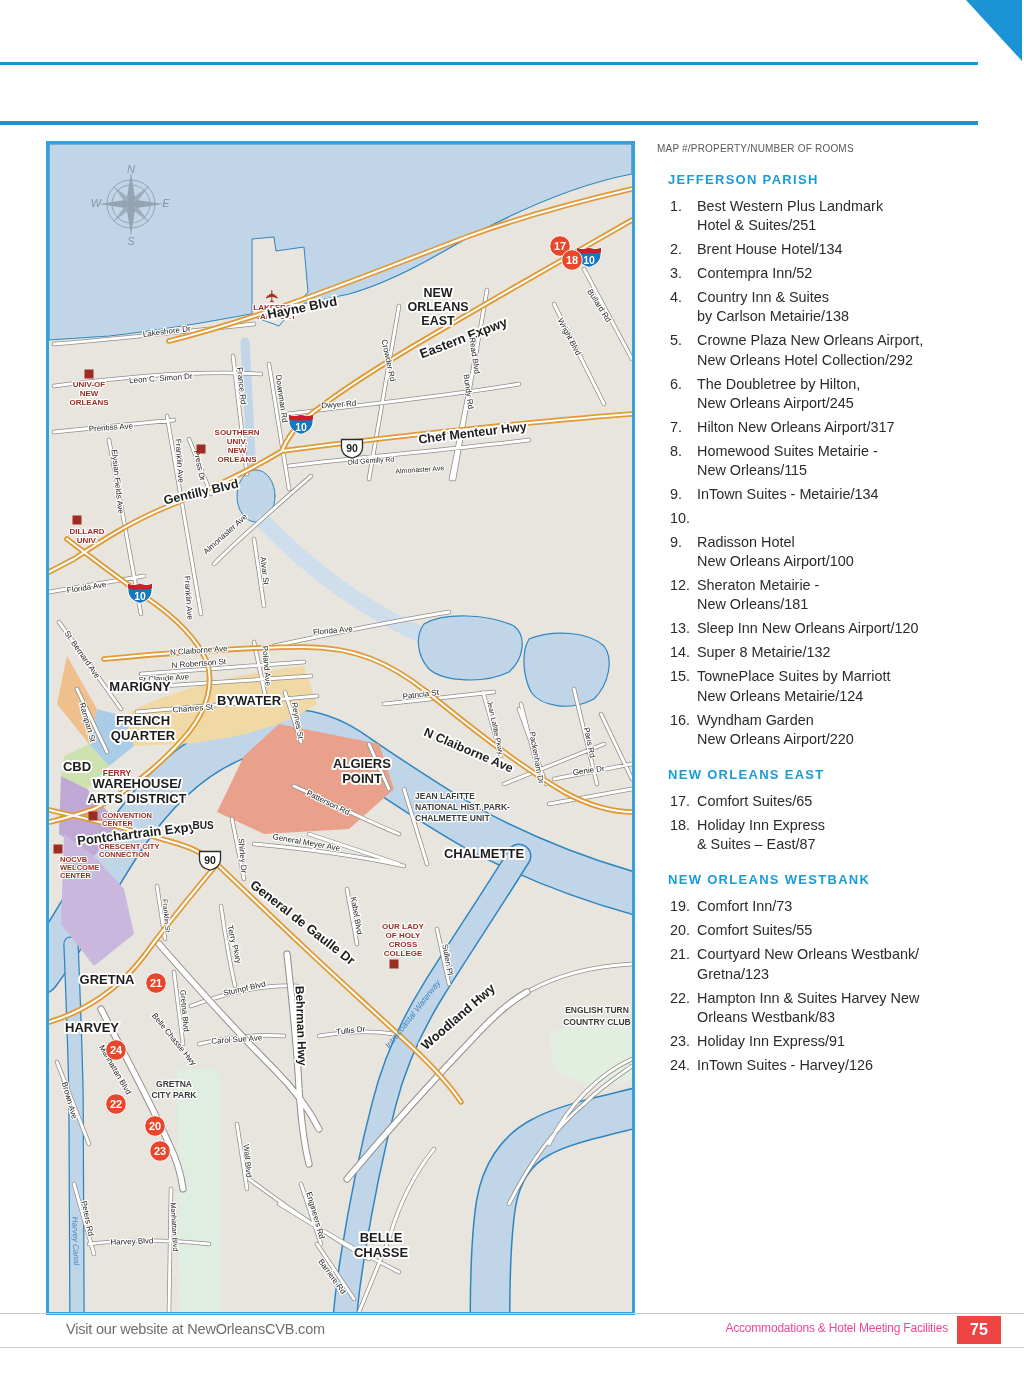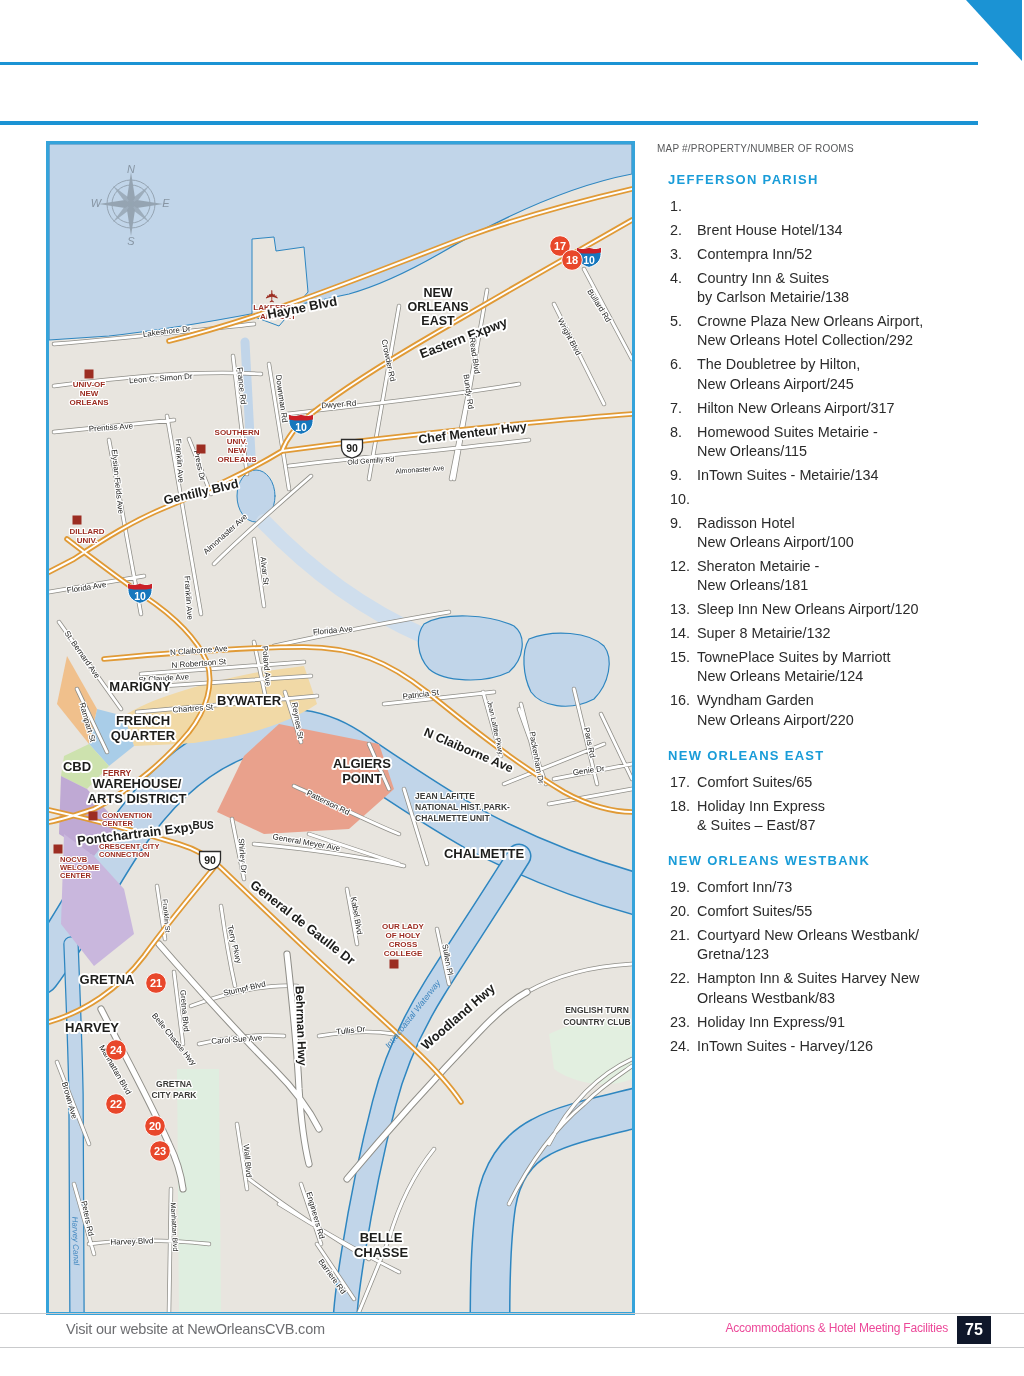--- a/index.html
+++ b/index.html
@@ -16,21 +16,21 @@
   #list-col{position:absolute;left:656px;top:143px;width:366px}
   .legend{font-size:10px;color:#58595b;letter-spacing:.2px;margin:0 0 0 1px}
   h2.sec{color:#199cd8;font-size:13px;letter-spacing:1.3px;margin:18px 0 10px 12px;font-weight:bold}
   .item{display:flex;margin:0 0 4.8px 14px;font-size:14.4px;line-height:19.2px;color:#2b2b2b}
   .item .num{width:27px;flex:none}
   .item .txt{white-space:pre-line}
   .hairline{position:absolute;left:0;width:1024px;height:1px;background:#c9cacc}
   #fl1{top:1313px}#fl2{top:1347px}
   #footer-left{position:absolute;top:1321px;left:66px;font-size:14.5px;color:#6d6e71;letter-spacing:-.2px}
   #footer-right{position:absolute;top:1321px;right:76px;font-size:12px;color:#ec4899;letter-spacing:-.2px}
-  #page-box{position:absolute;top:1316px;left:957px;width:34px;height:28px;background:#0f172a;
+  #page-box{position:absolute;top:1316px;left:957px;width:44px;height:28px;background:#ef4444;
             color:#fff;font-weight:bold;font-size:16px;display:flex;align-items:center;justify-content:center}
 </style>
 </head>
 <body>
 
 <div class="topline" id="line1"></div>
 <div class="topline" id="line2"></div>
 <svg id="corner-svg" width="60" height="62">
   <polygon points="4,0 60,0 60,61" fill="#1b93d4"></polygon>
 </svg>
@@ -288,20 +288,22 @@
       </g>
 </svg>
 </div>
 
 <div id="list-col">
   <div class="legend">MAP #/PROPERTY/NUMBER OF ROOMS</div>
   <div id="sections">
       <h2 class="sec">JEFFERSON PARISH</h2>
       <div class="item">
         <span class="num">1.</span>
+        <span class="txt">Best Western Plus Landmark
+Hotel &amp; Suites/251</span>
       </div>
       <div class="item">
         <span class="num">2.</span>
         <span class="txt">Brent House Hotel/134</span>
       </div>
       <div class="item">
         <span class="num">3.</span>
         <span class="txt">Contempra Inn/52</span>
       </div>
       <div class="item">

